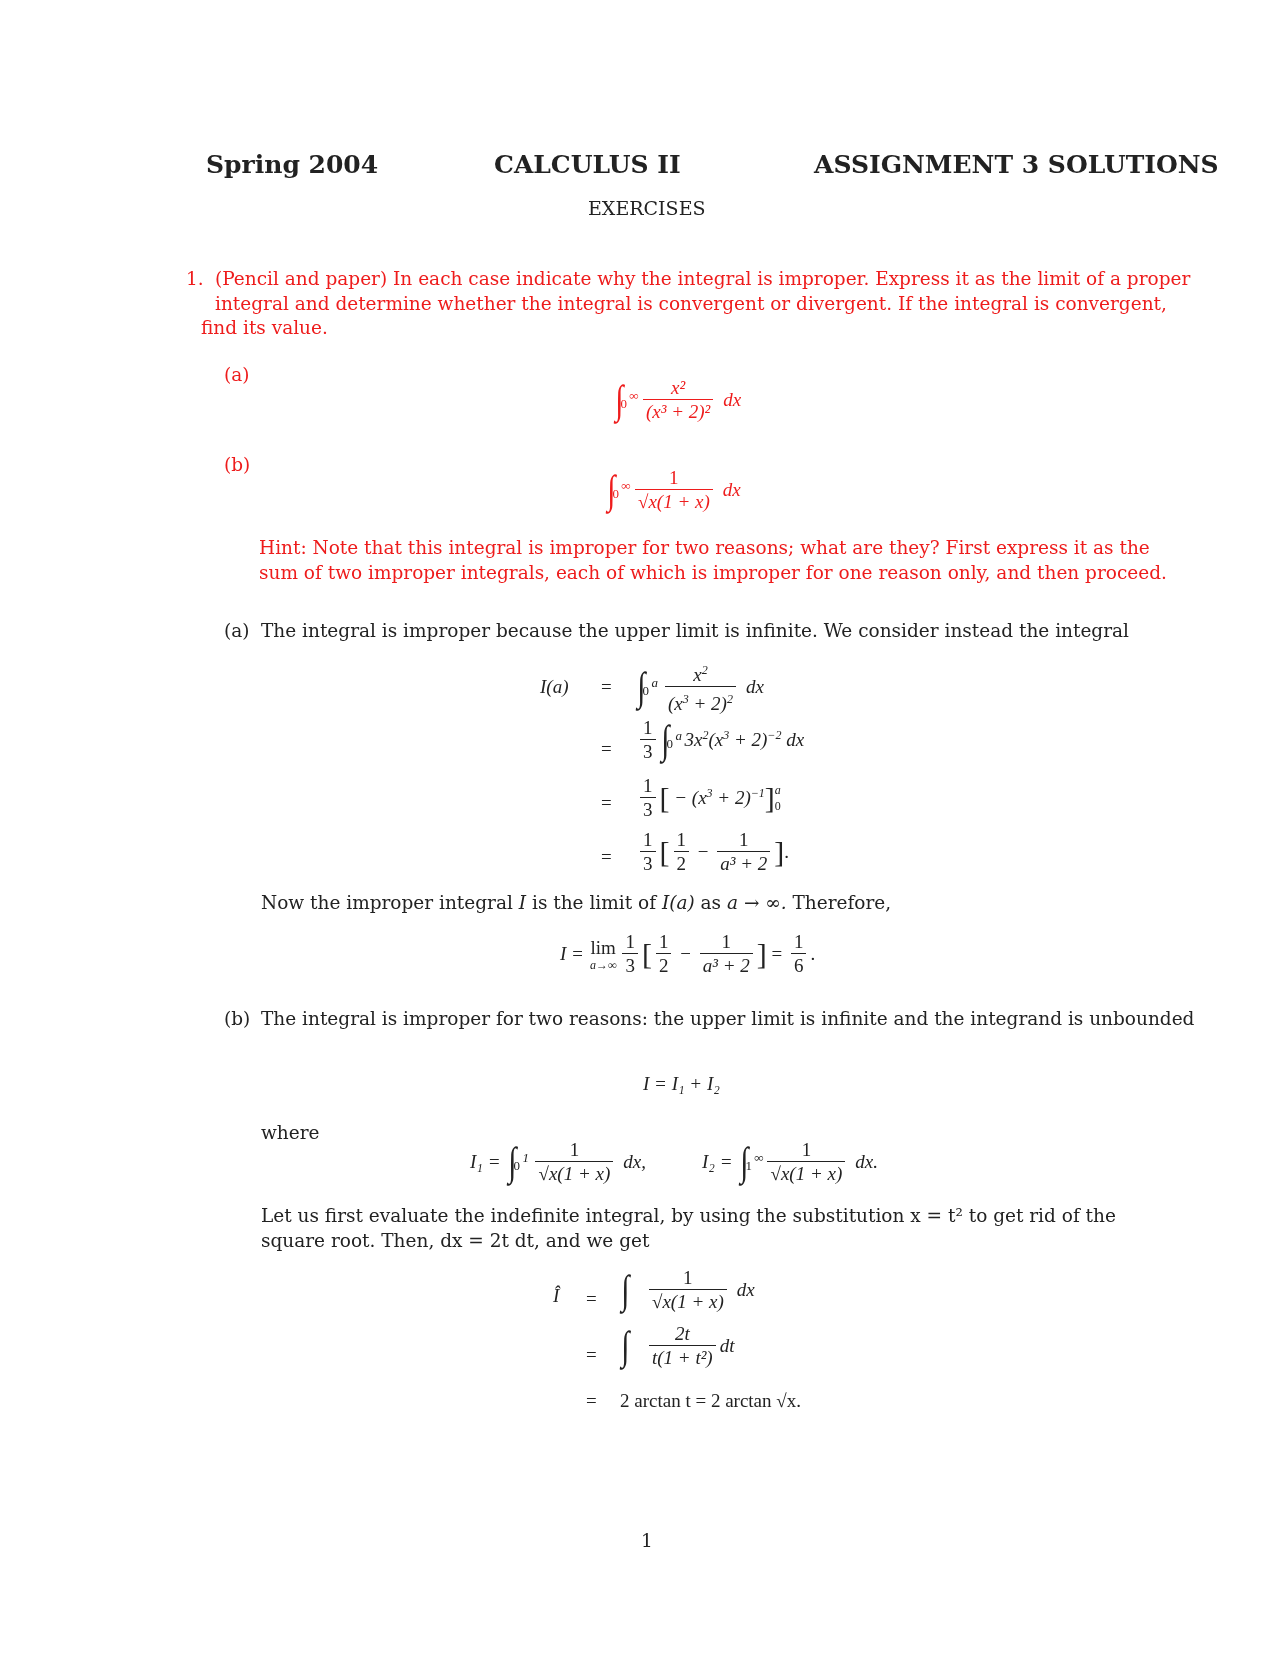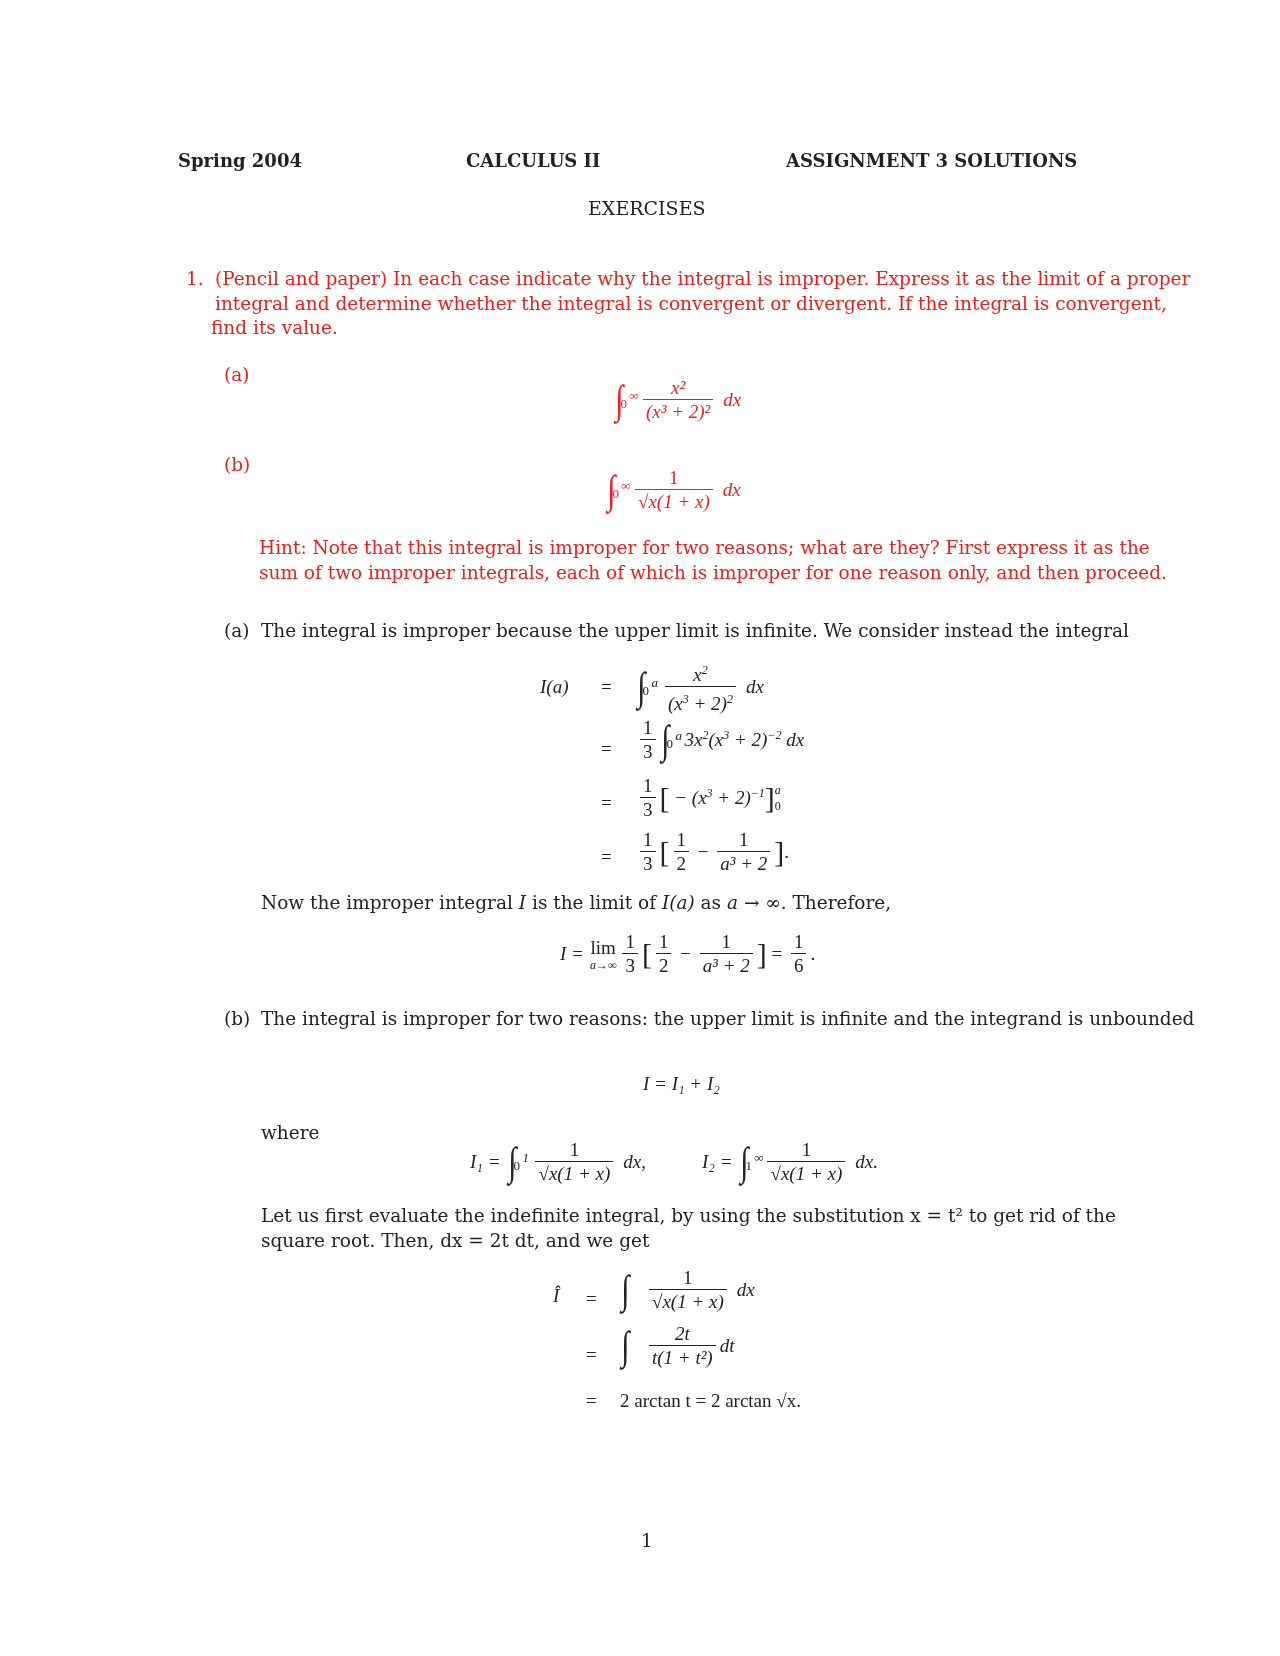--- a/index.html
+++ b/index.html
@@ -1,20 +1,20 @@
 <!DOCTYPE html>
 <html><head>
 <meta charset="utf-8">
 <style>
   html, body { margin: 0; padding: 0; background: #ffffff; }
   body { width: 1280px; height: 1656px; position: relative; overflow: hidden;
          font-family: "DejaVu Serif", "Liberation Serif", serif; color: #222; }
   .page { position: absolute; left: 0; top: 0; width: 1280px; height: 1656px; }
   .abs { position: absolute; white-space: nowrap; }
-  .hdr { font-weight: bold; font-size: 18px; top: 150px; }
+  .hdr { font-weight: bold; font-size: 25px; top: 150px; margin-left: 28px; }
   .red { color: #ee1c1c; }
   .txt { font-size: 18.5px; line-height: 25px; }
   .math { font-family: "Liberation Serif", "DejaVu Serif", serif; font-size: 19px; }
   .it { font-style: italic; }
   .frac { display: inline-flex; flex-direction: column; align-items: center; vertical-align: middle; margin: 0 4px; }
   .frac .num { padding: 0 3px 1px; line-height: 20px; }
   .frac .den { border-top: 1.2px solid currentColor; padding: 2px 3px 0; line-height: 20px; }
   .intg { display: inline-block; position: relative; font-size: 40px; line-height: 40px; vertical-align: middle; margin-right: 14px; font-style: italic; transform: scaleX(0.75); }
   .lim-up { position: absolute; font-size: 13px; top: -4px; left: 20px; font-style: italic; transform: scaleX(1.33); }
   .lim-lo { position: absolute; font-size: 13px; bottom: -4px; left: 8px; font-style: normal; transform: scaleX(1.33); }
@@ -28,21 +28,21 @@
 
   <div class="abs hdr" style="left:178px;">Spring 2004</div>
   <div class="abs hdr" style="left:466px;">CALCULUS II</div>
   <div class="abs hdr" style="left:786px;">ASSIGNMENT 3 SOLUTIONS</div>
 
   <div class="abs txt" style="left:588px; top:196px; font-size:19px;">EXERCISES</div>
 
   <div class="abs txt red" style="left:186px; top:266px;">1.</div>
   <div class="abs txt red" style="left:215px; top:266px;">(Pencil and paper) In each case indicate why the integral is improper. Express it as the limit of a proper</div>
   <div class="abs txt red" style="left:215px; top:291px;">integral and determine whether the integral is convergent or divergent. If the integral is convergent,</div>
-  <div class="abs txt red" style="left:211px; top:315px;">find its value.</div>
+  <div class="abs txt red" style="left:201px; top:315px;">find its value.</div>
 
   <div class="abs txt red" style="left:224px; top:362px;">(a)</div>
   <div class="abs math red row" style="left:614px; top:378px;">
     <span class="intg">∫<span class="lim-up">∞</span><span class="lim-lo">0</span></span>
     <span class="frac">
         <span class="num it">x²</span>
         <span class="den it">(x³ + 2)²</span>
       </span>
     <span class="it" style="margin-left:6px;">dx</span>
   </div>

